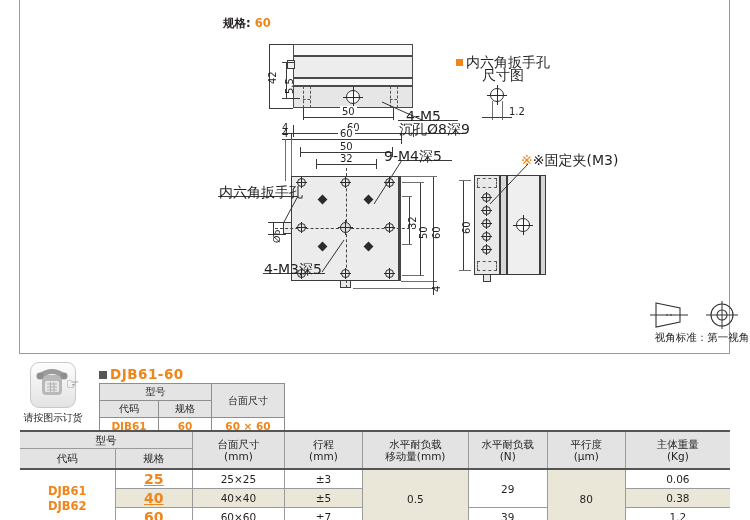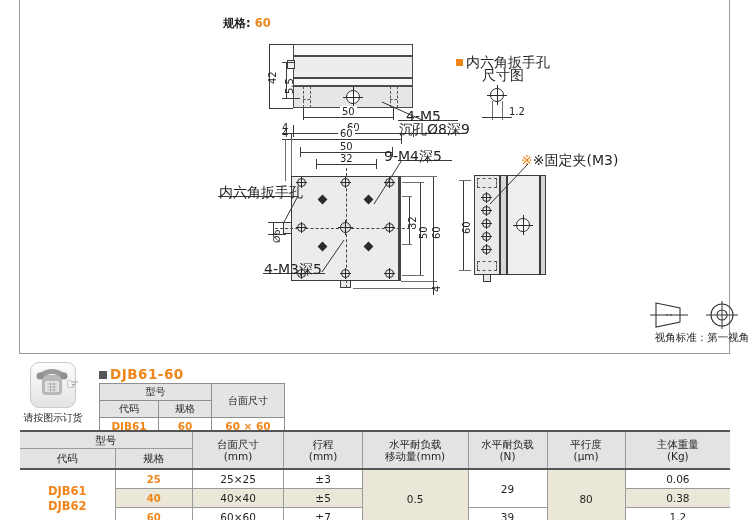--- a/index.html
+++ b/index.html
@@ -103,21 +103,21 @@
      text-align:center;font-weight:normal;padding:0;vertical-align:middle;}
   .spec-tbl thead th{background:#e3e3e3;color:#231f20;line-height:1.15;}
   .spec-tbl thead tr.r1 th{height:16px;border-bottom:1px solid #9a9a9a;}
   .spec-tbl thead tr.r2 th{height:19px;}
   .spec-tbl tr.top-rule th{border-top:2px solid #555;}
   .spec-tbl tbody tr td{height:18px;}
   .spec-tbl tbody tr.alt td{background:#eae7d8;}
   .spec-tbl .bodytop td{border-top:2px solid #555;}
   .spec-tbl .lastrow td{border-bottom:2px solid #555;}
   .spec-tbl .code-cell{color:#f08519;font-weight:bold;font-size:11.5px;line-height:1.25;}
-  .spec-tbl .sizecell{color:#f08519;font-weight:bold;font-size:10px;}
+  .spec-tbl .sizecell{color:#f08519;font-weight:bold;font-size:14px;text-decoration:underline;}
   .rowsep{border-bottom:1px solid #9a9a9a;}
   .cw-code{width:100px;} .cw-spec{width:82px;} .cw-size{width:96px;}
   .cw-stroke{width:82px;} .cw-knob{width:112px;} .cw-load{width:84px;}
   .cw-par{width:82px;} .cw-wt{width:112px;}
 </style>
 </head>
 <body>
 
 <div class="page">
 

